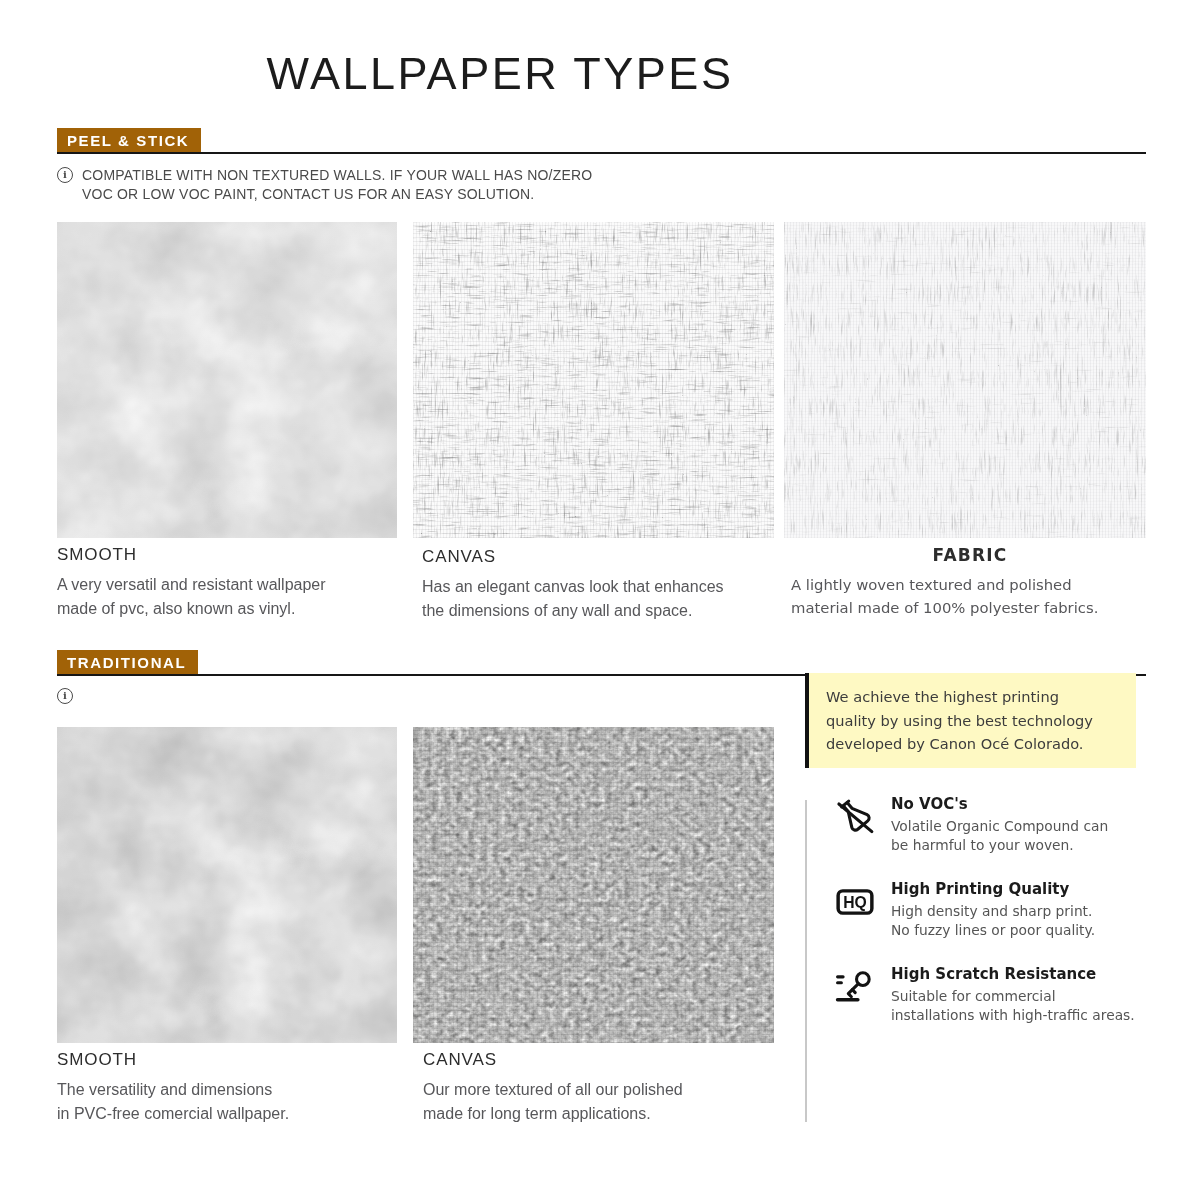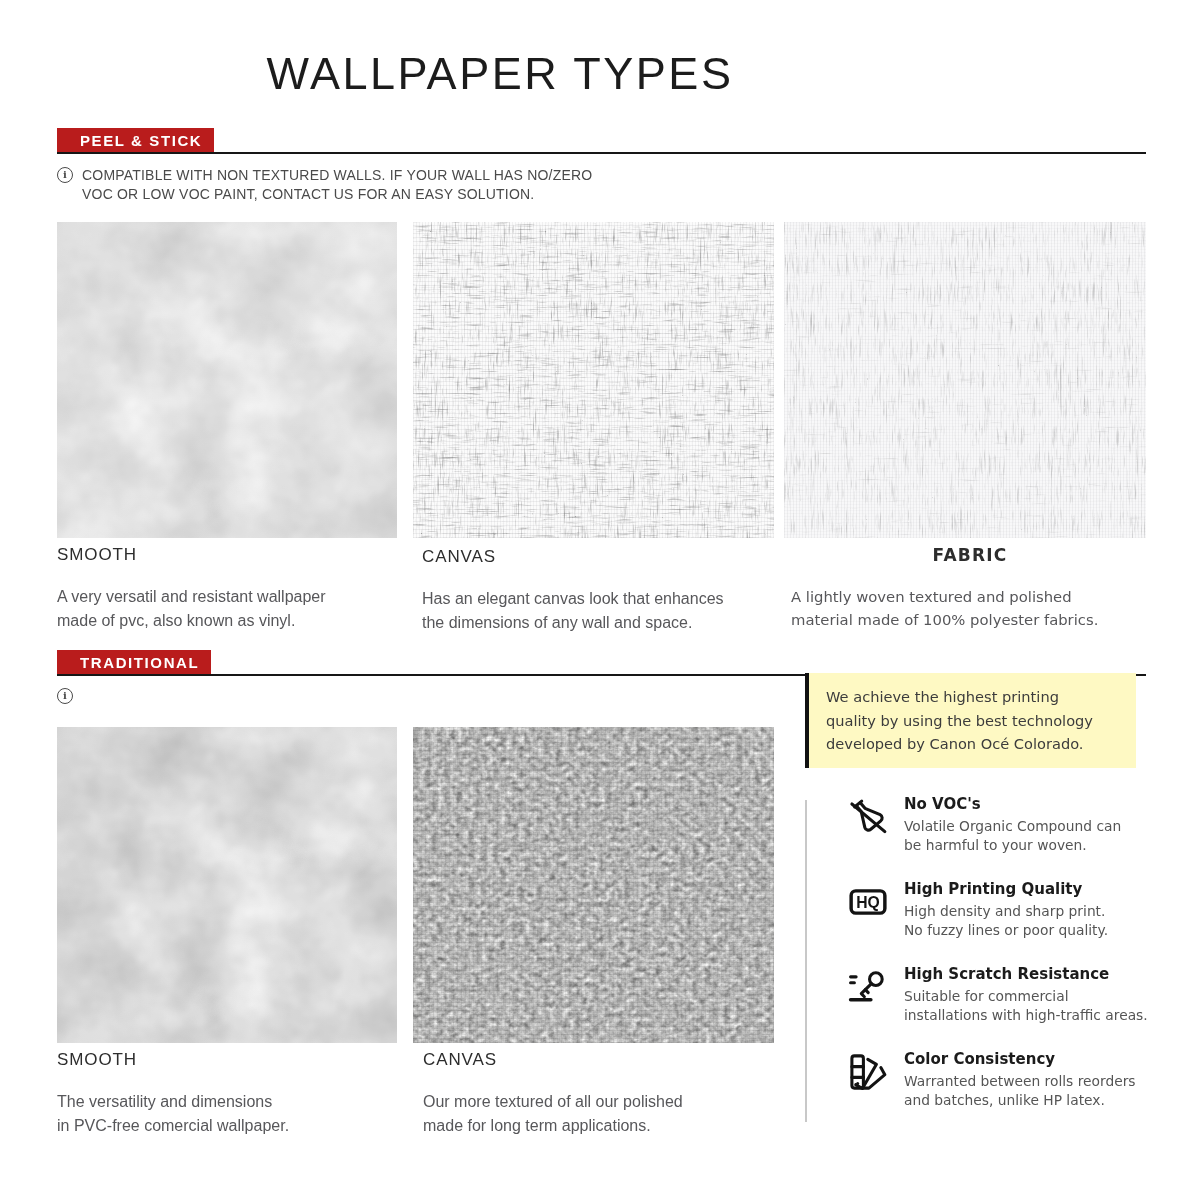--- a/index.html
+++ b/index.html
@@ -13,23 +13,23 @@
   
   .page-title{
     top:48px;left:0;width:1000px;text-align:center;
     font-family:"Liberation Sans",sans-serif;font-weight:400;
     font-size:45px;letter-spacing:2.5px;color:#1c1c1c;
   }
 
   
   .section-head{left:57px;width:1089px;height:24px;border-bottom:2px solid #161616;}
   .section-label{
-    display:inline-block;background:#b91c1c;color:#ffffff;
+    display:inline-block;background:#a16207;color:#ffffff;
     font-size:15px;font-weight:700;letter-spacing:1.6px;
-    line-height:17px;padding:4px 12px 3px 23px;
+    line-height:17px;padding:4px 12px 3px 10px;
   }
   .head-peel{top:128px;}
   .head-trad{top:650px;}
 
   
   .note{display:flex;gap:9px;color:#4a4a4a;font-size:14px;letter-spacing:0.2px;line-height:19px;}
   .note-peel{top:166px;left:57px;width:660px;}
   .note-trad{top:687px;left:57px;width:740px;}
   .info-badge{
     flex:0 0 auto;width:14px;height:14px;margin-top:1px;
@@ -51,39 +51,39 @@
                      repeating-linear-gradient(0deg,rgba(150,150,156,0.05) 0 1px,transparent 1px 3px);}
   .sw-smooth-b{left:57px;top:727px;width:340px;height:316px;
     background:linear-gradient(104deg,#e9e9e9 0%,#f7f7f7 52%,#eeeeee 92%);}
   .sw-canvas-b{left:413px;top:727px;width:361px;height:316px;background-color:#f6f6f5;
     background-image:repeating-linear-gradient(0deg,rgba(128,128,128,0.14) 0 1px,transparent 1px 4px),
                      repeating-linear-gradient(90deg,rgba(128,128,128,0.11) 0 1px,transparent 1px 4px);}
 
   
   .caption{color:#2b2b2b;}
   .cap-title{font-size:17px;font-weight:400;letter-spacing:0.9px;color:#2d2d2d;}
-  .cap-body{margin-top:20px;font-size:16px;line-height:24px;color:#57575a;}
+  .cap-body{margin-top:8px;font-size:16px;line-height:24px;color:#57575a;}
   .cap-1{left:57px;top:545px;width:345px;}
   .cap-2{left:422px;top:547px;width:356px;}
   .cap-3{left:791px;top:545px;width:358px;font-family:"DejaVu Sans",sans-serif;}
   .cap-3 .cap-title{letter-spacing:1.2px;font-weight:700;text-align:center;}
   .cap-3 .cap-body{font-size:14.8px;line-height:23px;}
   .cap-4{left:57px;top:1050px;width:345px;}
   .cap-5{left:423px;top:1050px;width:356px;}
 
   
   .quote{
     left:805px;top:673px;width:331px;box-sizing:border-box;
     border-left:4px solid #111;background:#fef9c3;
     padding:12px 16px 12px 17px;
     font-family:"DejaVu Sans",sans-serif;font-size:14.6px;line-height:23.5px;color:#3c3c3c;
   }
   .feat-line{left:805px;top:800px;width:2px;height:322px;background:#c8c8c8;}
   .features{left:805px;top:794px;width:380px;}
-  .feat{display:flex;gap:13px;padding-left:40px;margin-bottom:25px;}
+  .feat{display:flex;gap:13px;padding-left:27px;margin-bottom:25px;}
   .feat-icon{flex:0 0 46px;width:46px;height:46px;}
   .feat-icon svg{width:46px;height:46px;display:block;stroke:#131313;fill:none;
     stroke-width:1.6;stroke-linecap:round;stroke-linejoin:round;}
   .feat-text{padding-top:1px;}
   .feat-title{font-family:"DejaVu Sans",sans-serif;font-weight:700;font-size:15px;color:#1b1b1b;margin-bottom:4px;}
   .feat-desc{font-family:"DejaVu Sans",sans-serif;font-size:13.8px;line-height:18.5px;color:#555;}
 </style>
 </head>
 <body>
 
@@ -240,30 +240,14 @@
         <path d="M2.9 18.7h10.6" stroke-width="1.8"></path>
       </svg>
     </span>
     <span class="feat-text">
       <div class="feat-title">High Scratch Resistance</div>
       <div class="feat-desc pre">Suitable for commercial
 installations with high-traffic areas.</div>
     </span>
   </div>
 
-  <div class="feat">
-    <span class="feat-icon">
-      <svg viewBox="0 0 24 24">
-        <rect x="3.6" y="3.6" width="6" height="16.8" rx="1.3"></rect>
-        <path d="M3.6 9.2h6M3.6 14.8h6"></path>
-        <circle cx="6.6" cy="18" r="0.8" fill="#131313" stroke="none"></circle>
-        <path d="M11.9 5.4l4.5 2.6-7.3 12.6-3.5-2"></path>
-        <path d="M18.7 9.7l2.1 3.7-8.3 7h-3.6"></path>
-      </svg>
-    </span>
-    <span class="feat-text">
-      <div class="feat-title">Color Consistency</div>
-      <div class="feat-desc pre">Warranted between rolls reorders
-and batches, unlike HP latex.</div>
-    </span>
-  </div>
 
 </div>
 
 </body></html>

